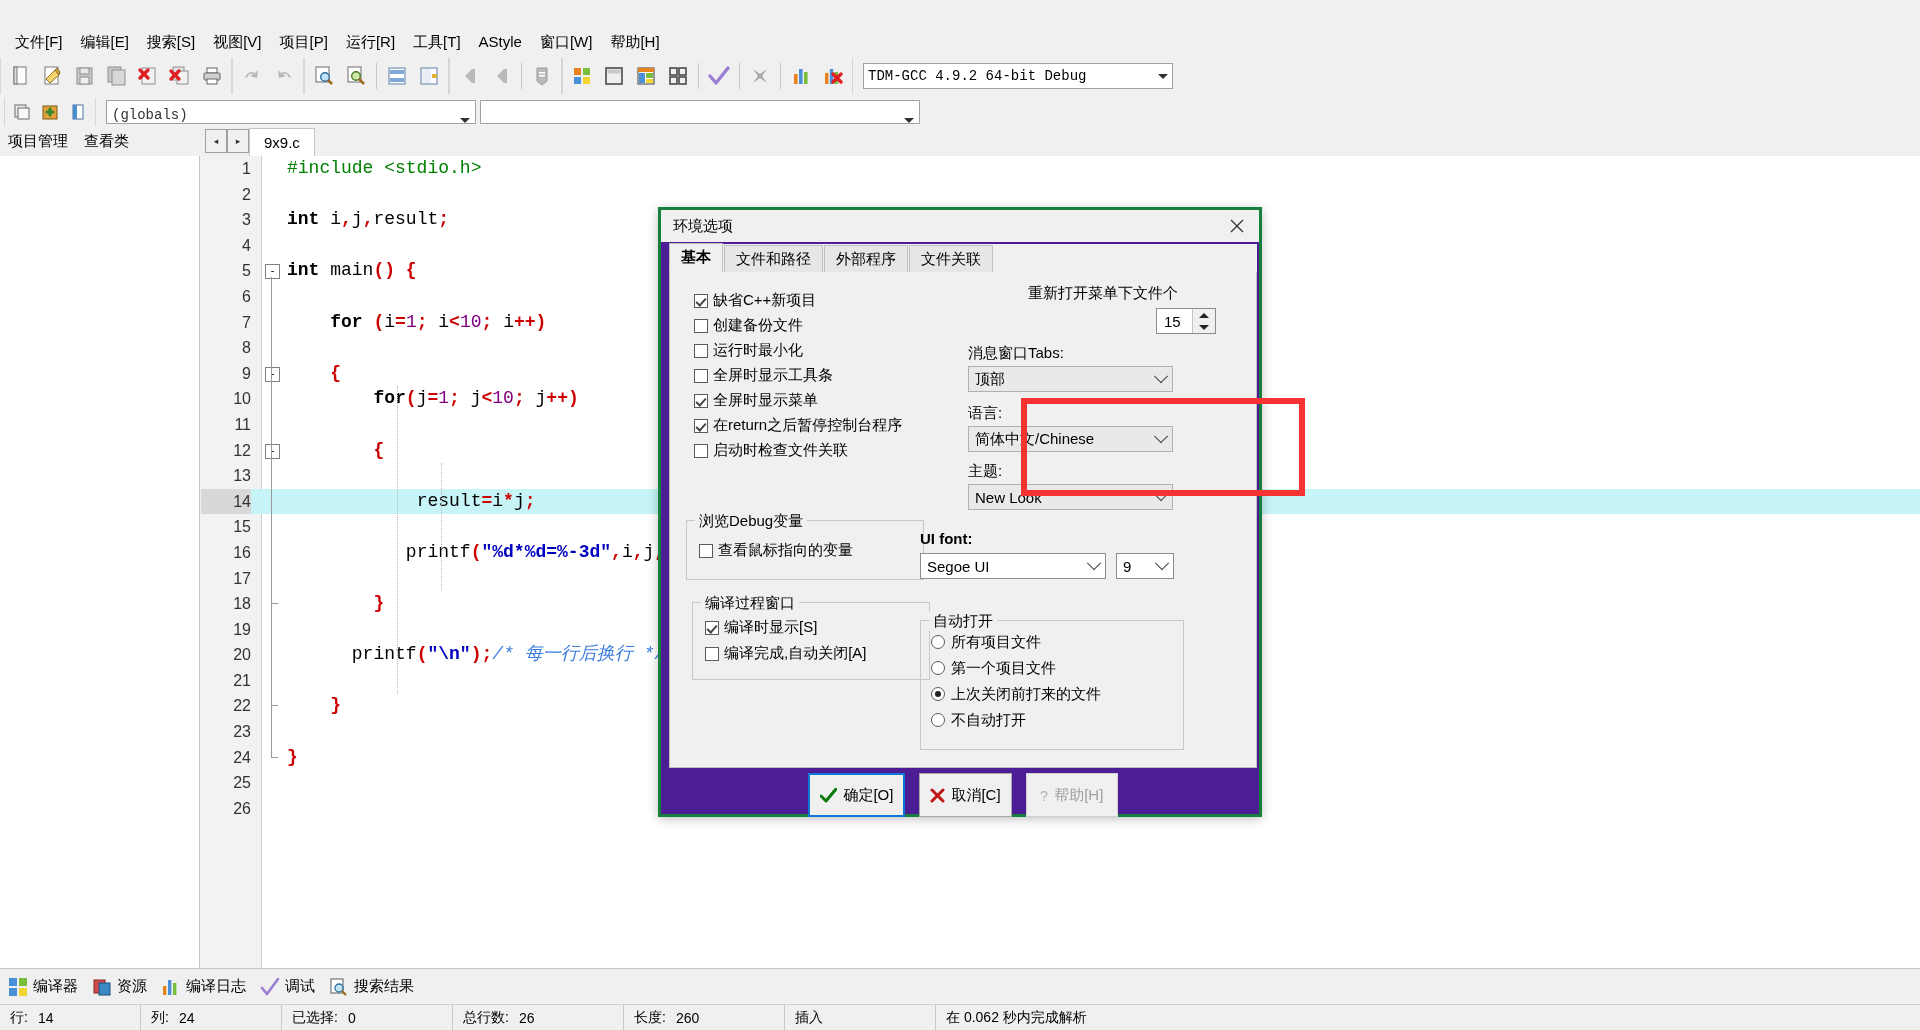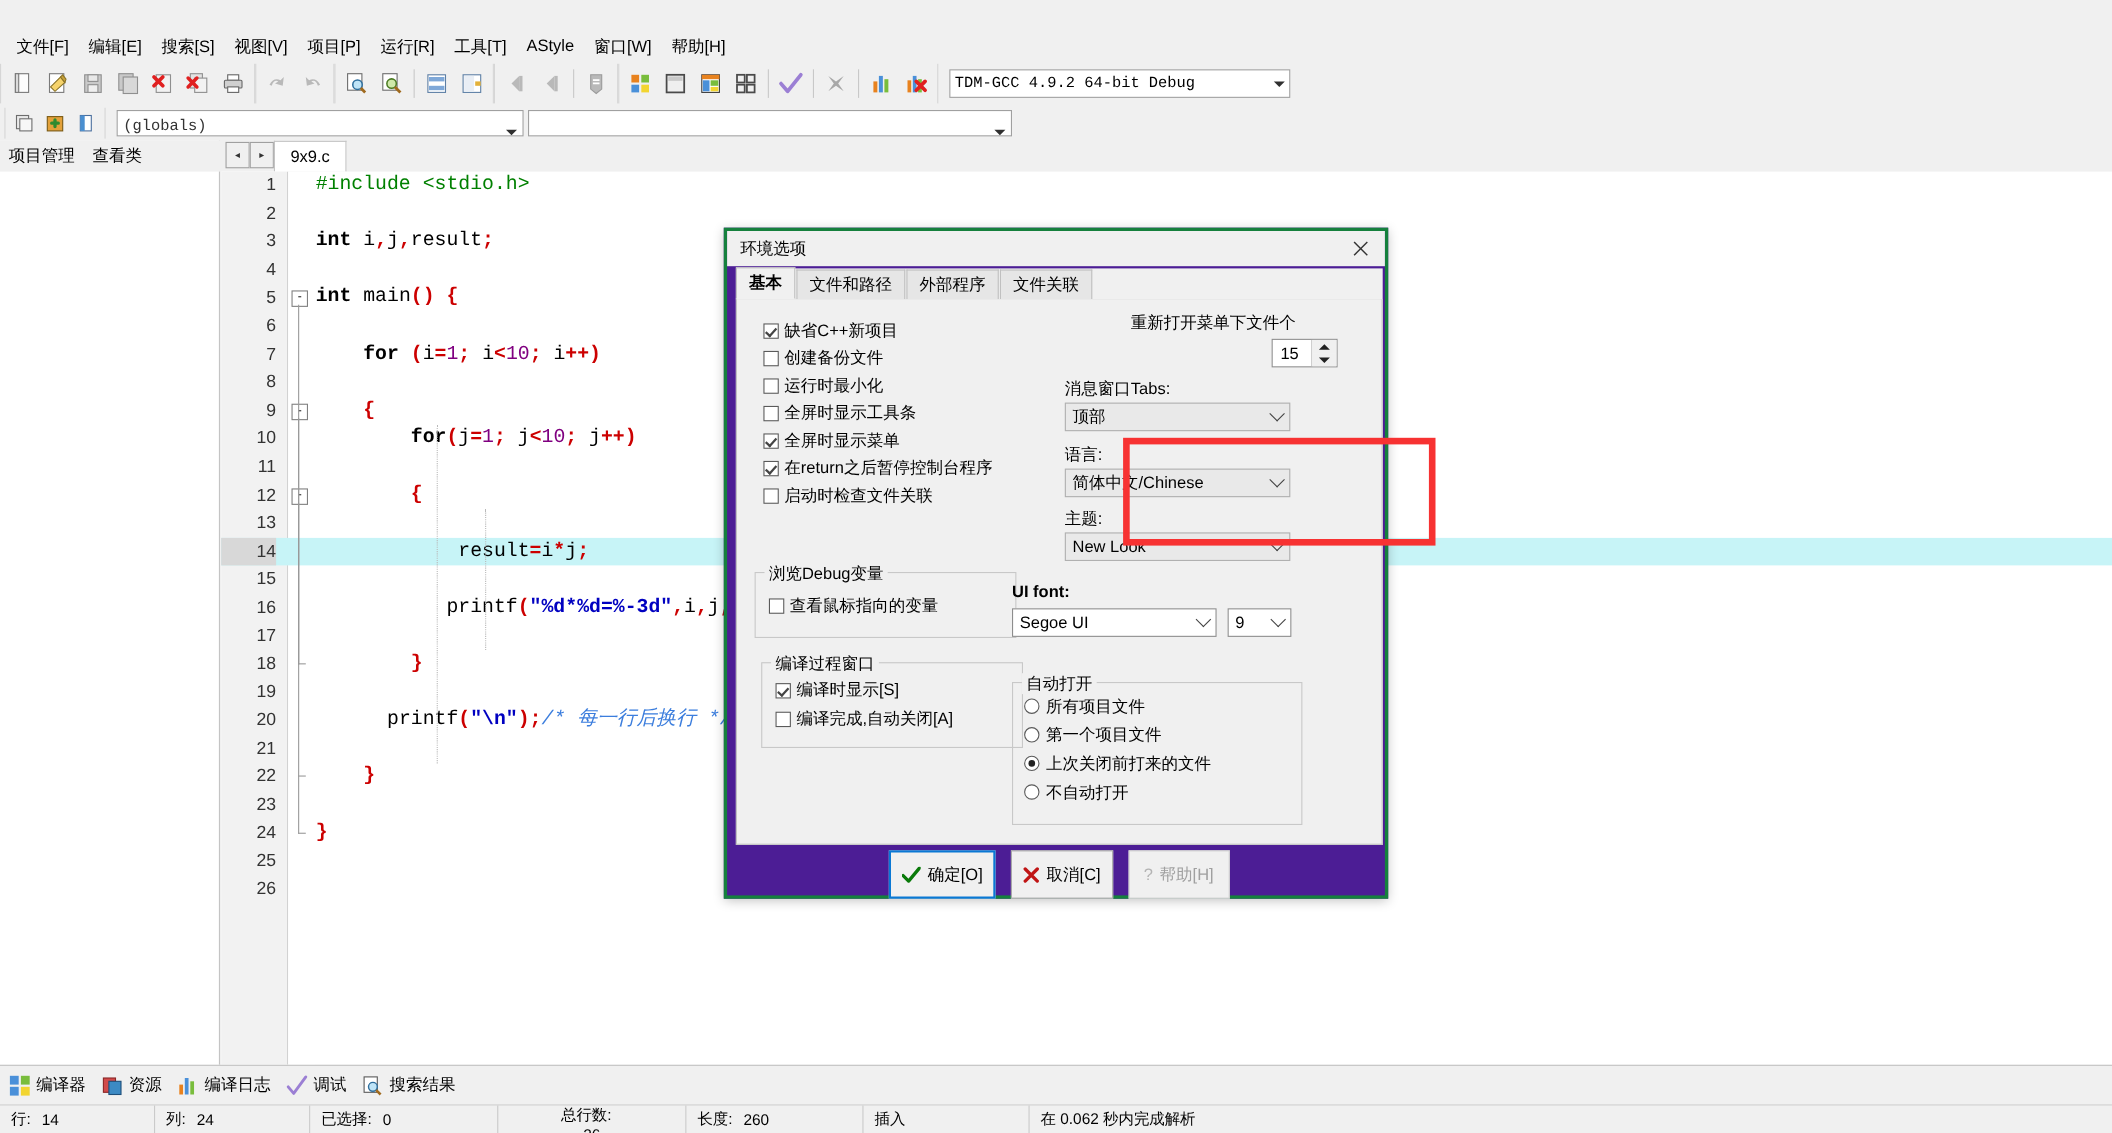--- a/index.html
+++ b/index.html
@@ -498,21 +498,21 @@
       <span>14</span>
     </div>
     <div class="sb-cell" style="width:120px;">
       <span class="lbl">列:</span>
       <span>24</span>
     </div>
     <div class="sb-cell" style="width:150px;">
       <span class="lbl">已选择:</span>
       <span>0</span>
     </div>
-    <div class="sb-cell" style="width:150px;flex-direction:column;">
+    <div class="sb-cell" style="width:150px;">
       <span class="lbl">总行数:</span>
       <span>26</span>
     </div>
     <div class="sb-cell" style="width:140px;">
       <span class="lbl">长度:</span>
       <span>260</span>
     </div>
     <div class="sb-cell" style="width:130px;">
       <span class="lbl">插入</span>
     </div>

